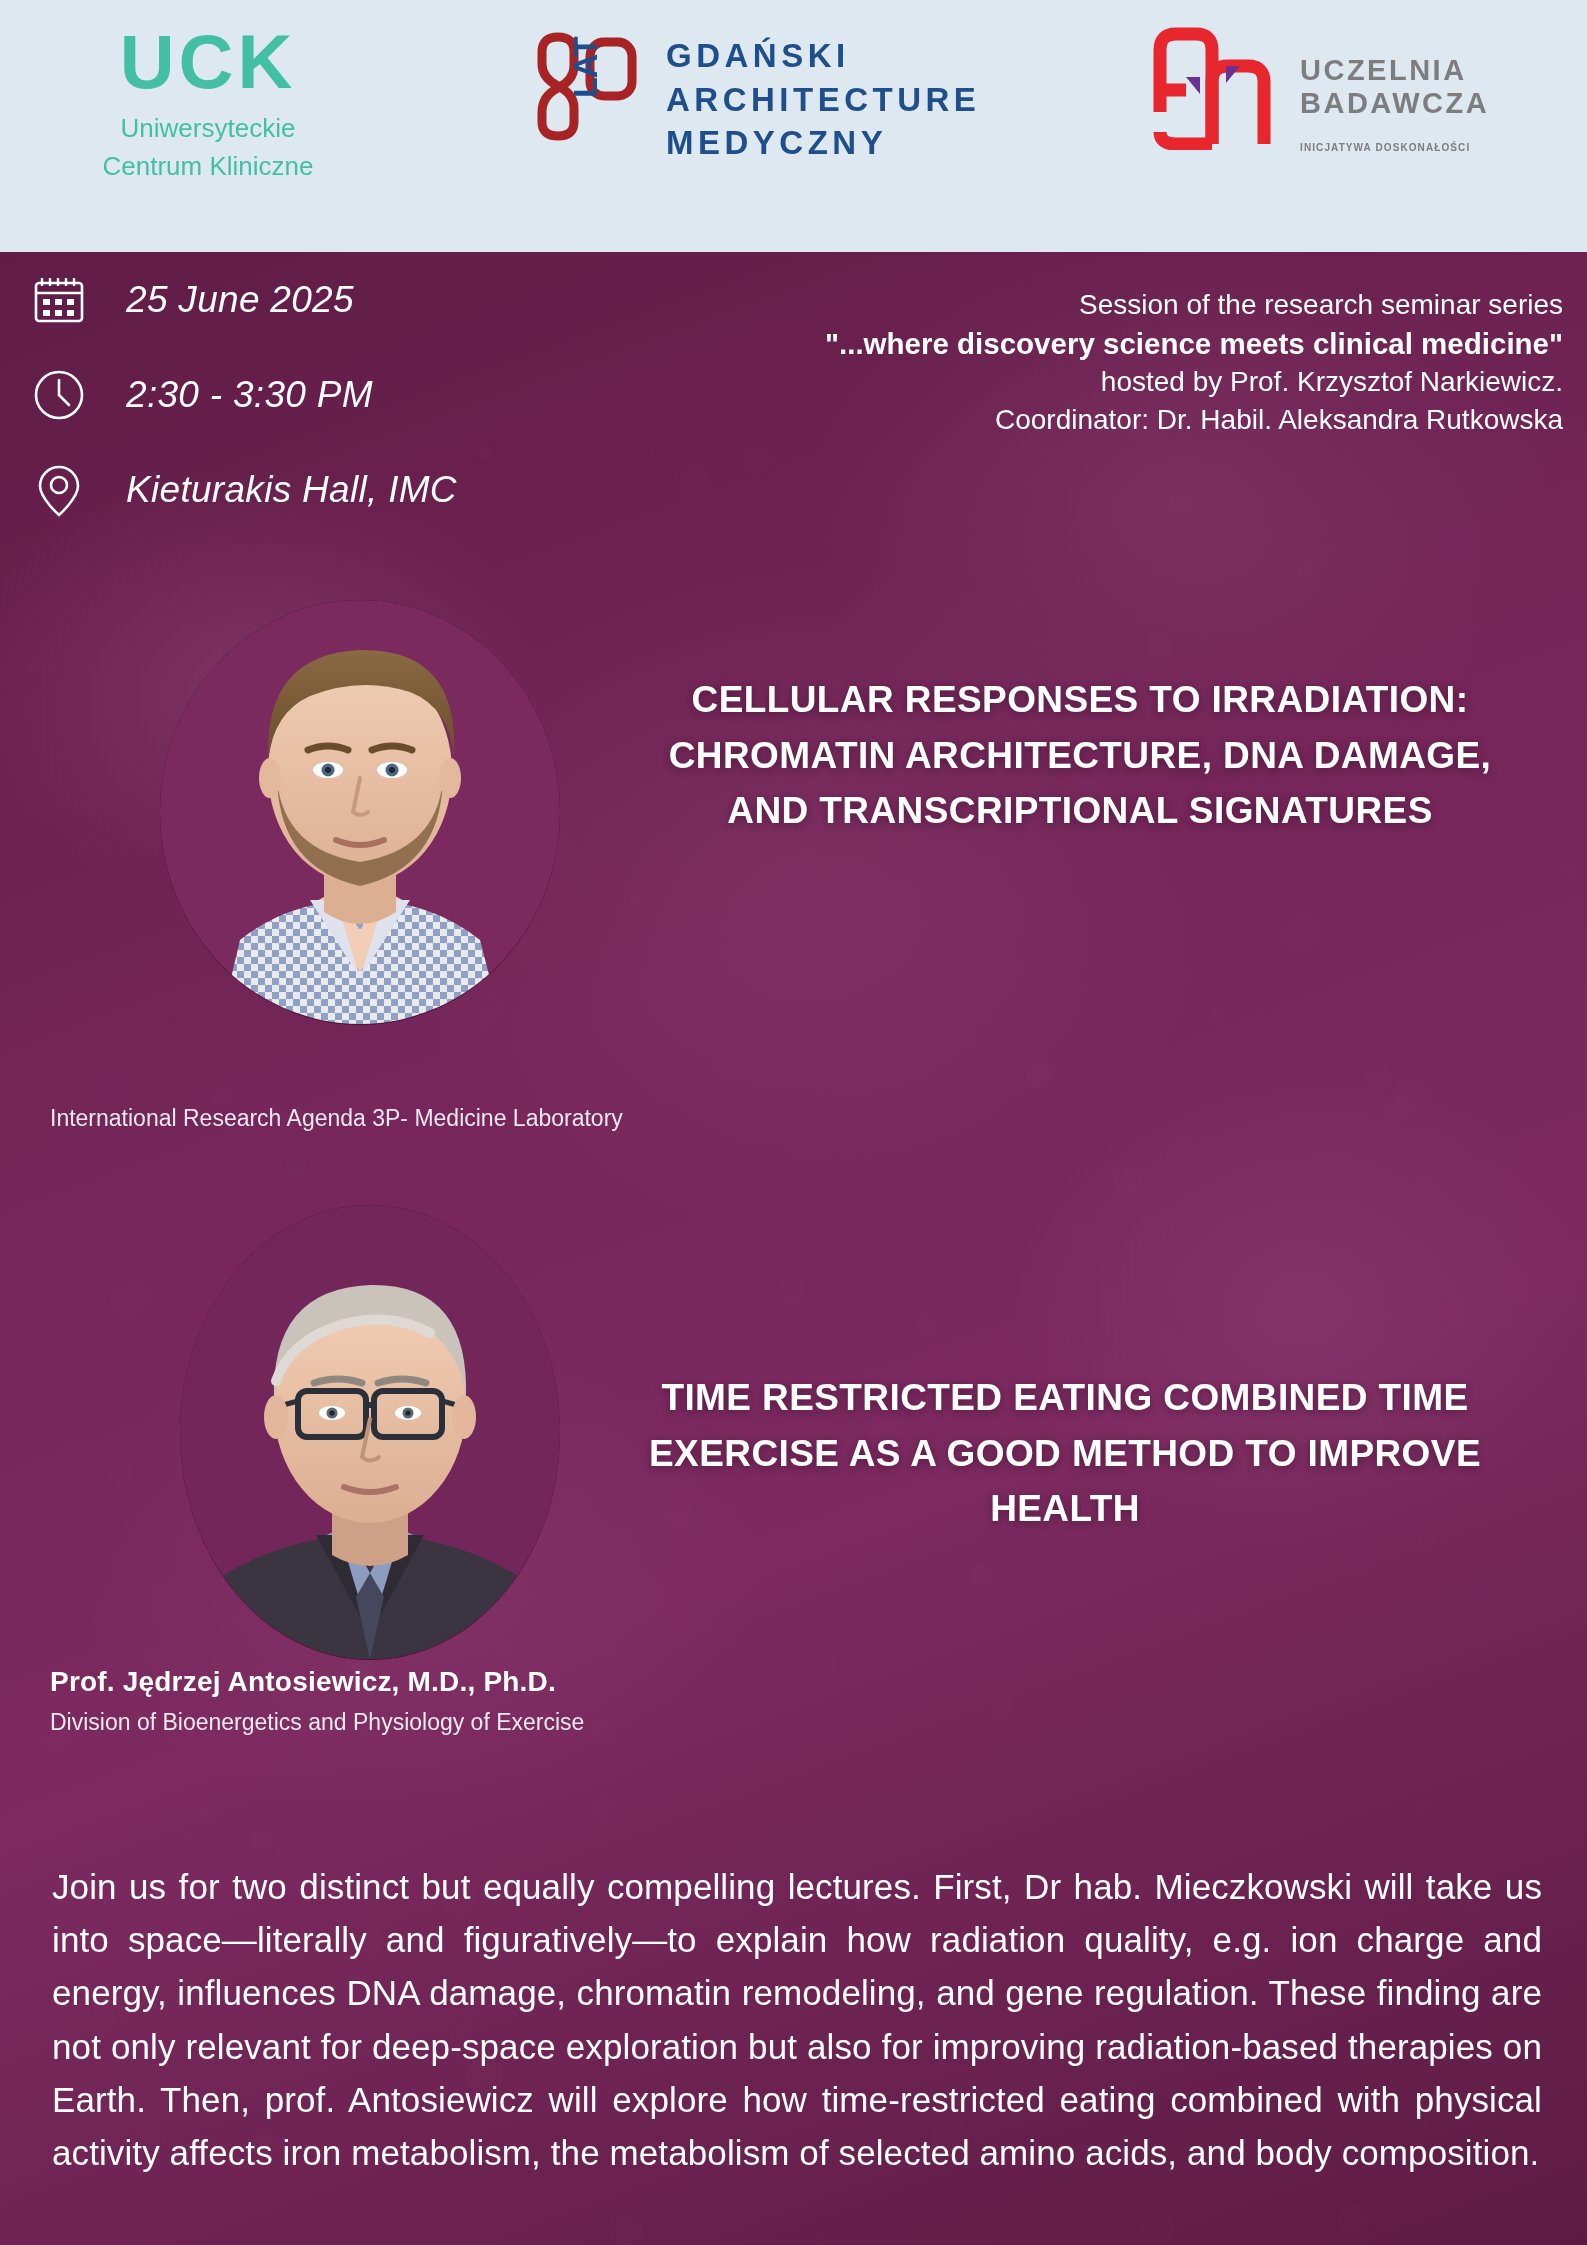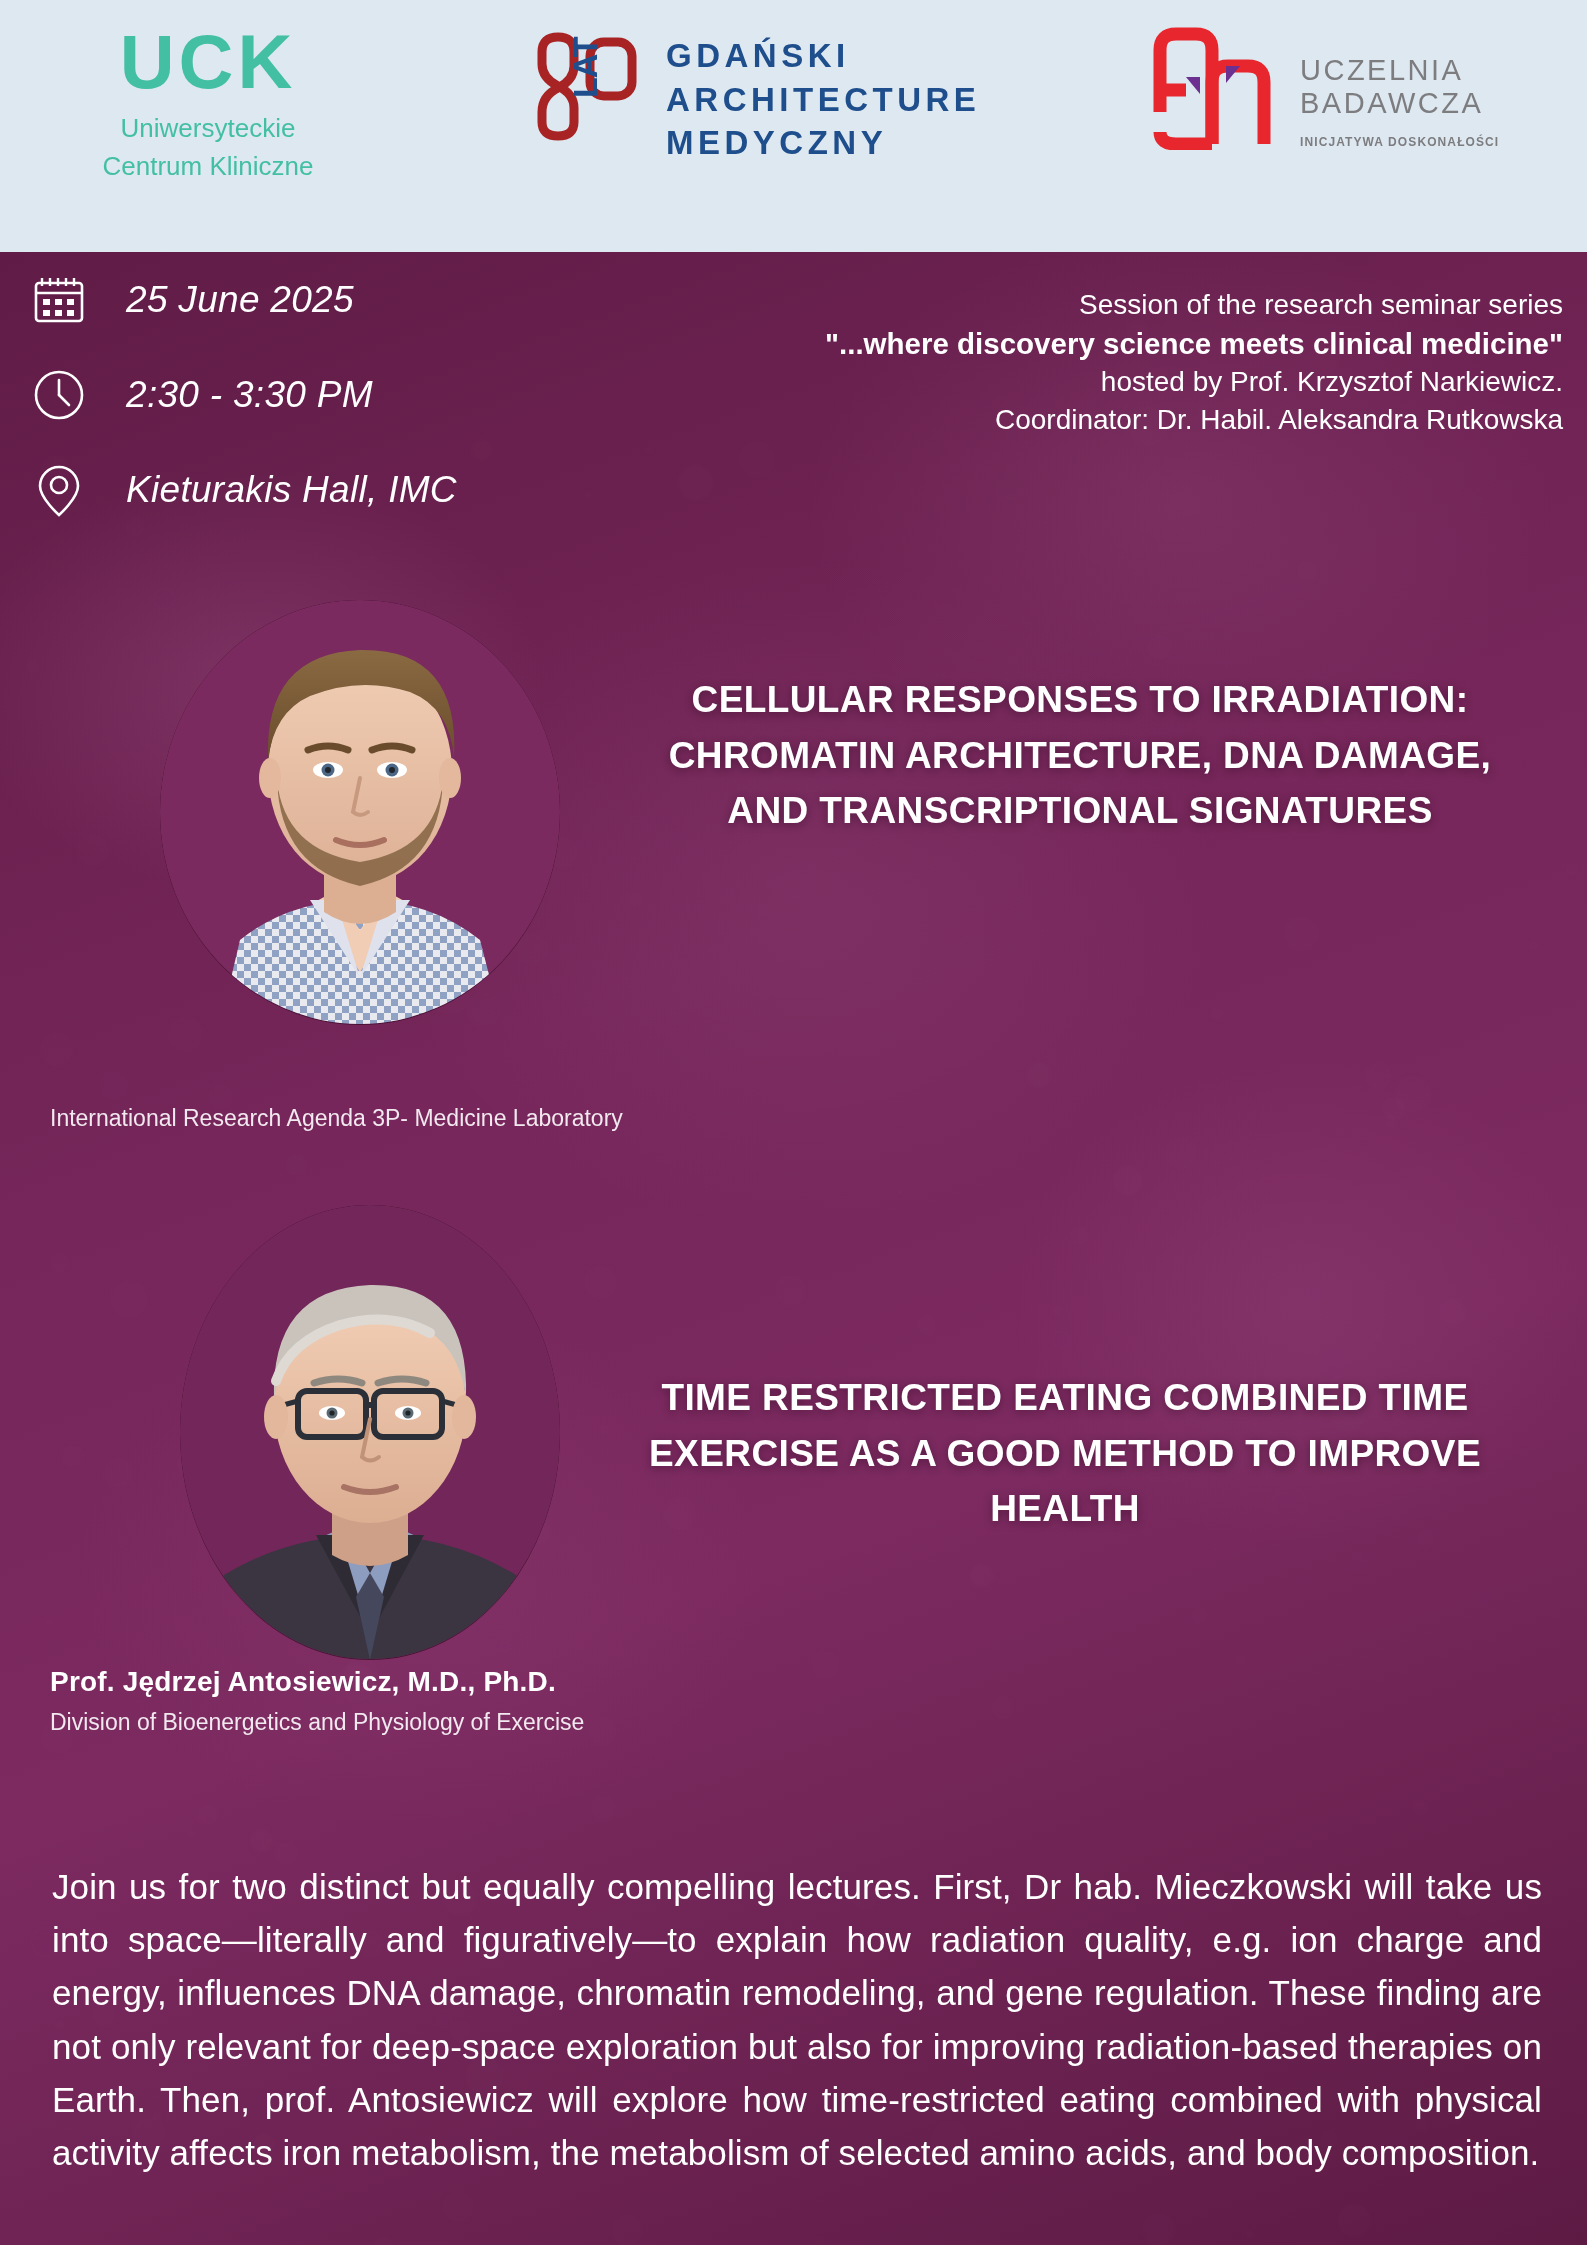--- a/index.html
+++ b/index.html
@@ -92,28 +92,28 @@
     position: absolute;
     left: 1148px; top: 22px;
     display: flex;
     align-items: flex-start;
     gap: 14px;
   }
   .ub-mark { position: relative; width: 138px; height: 125px; }
   .ub-words { margin-top: 32px; }
   .ub-line {
     font-size: 29px;
-    font-weight: normal;
+    font-weight: bold;
     letter-spacing: 2.5px;
     color: #7d7d80;
     line-height: 1.15;
   }
   .ub-tag {
-    margin-top: 14px;
-    font-size: 12px;
+    margin-top: 21px;
+    font-size: 10px;
     font-weight: bold;
     letter-spacing: 1.1px;
     color: #7d7d80;
   }
 
   
   .body-bg {
     position: absolute;
     left: 0; top: 252px;
     width: 1587px;

